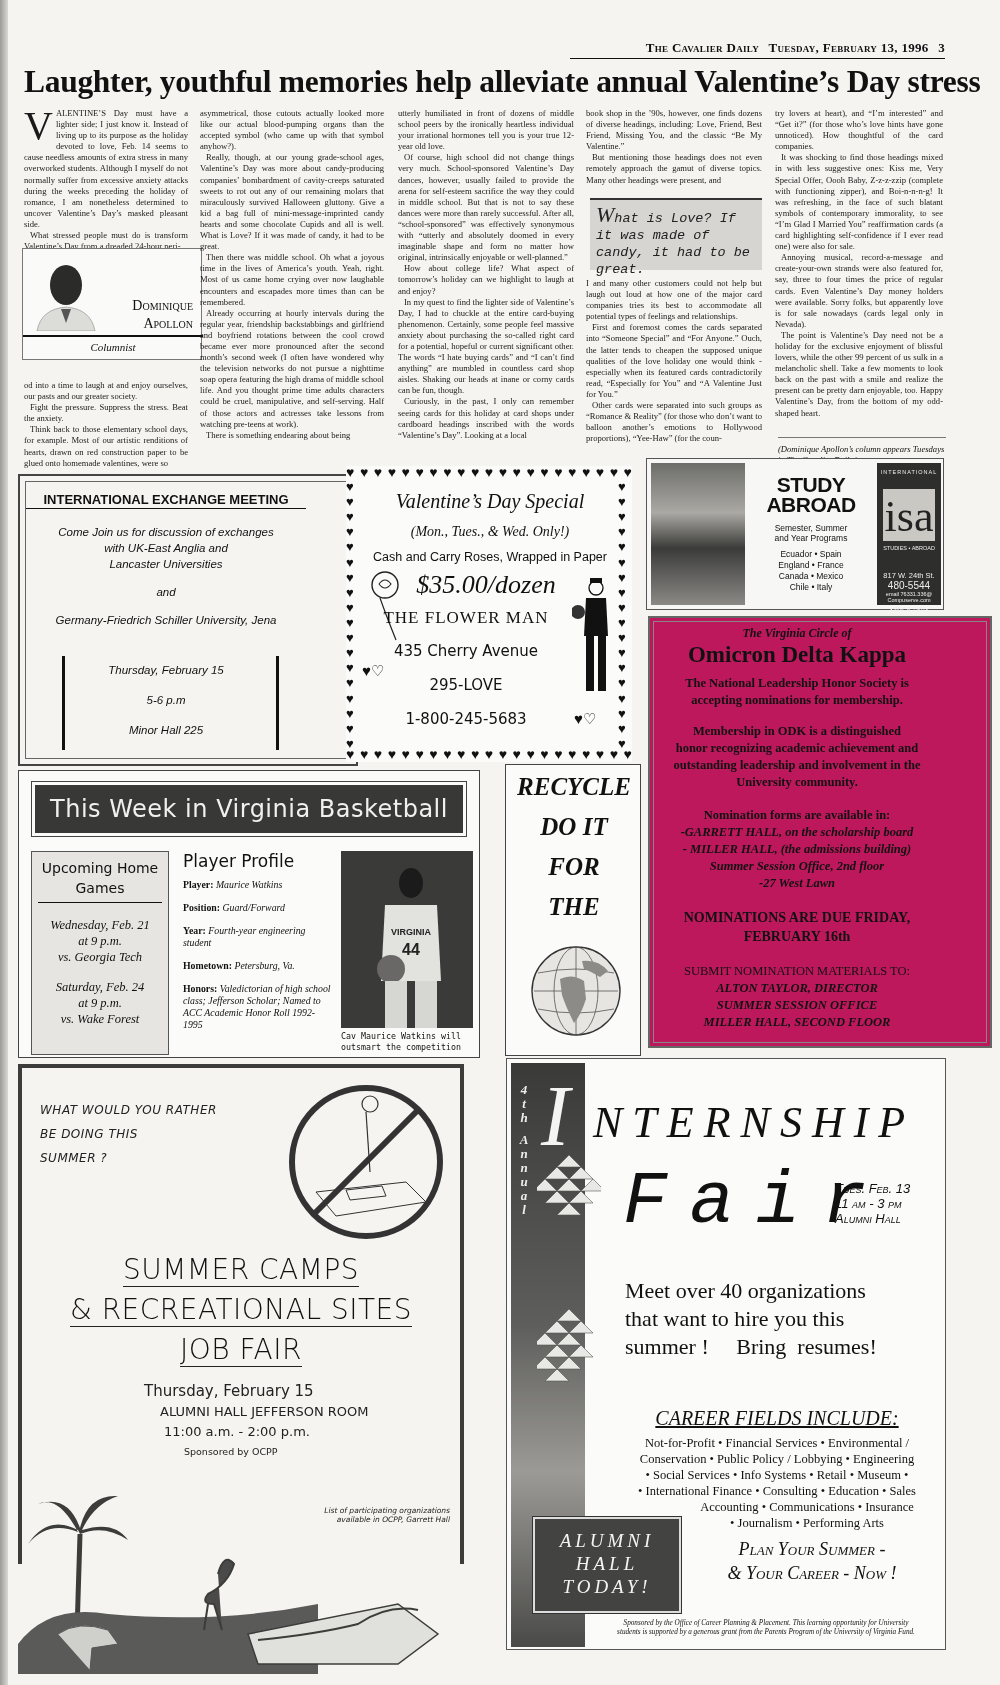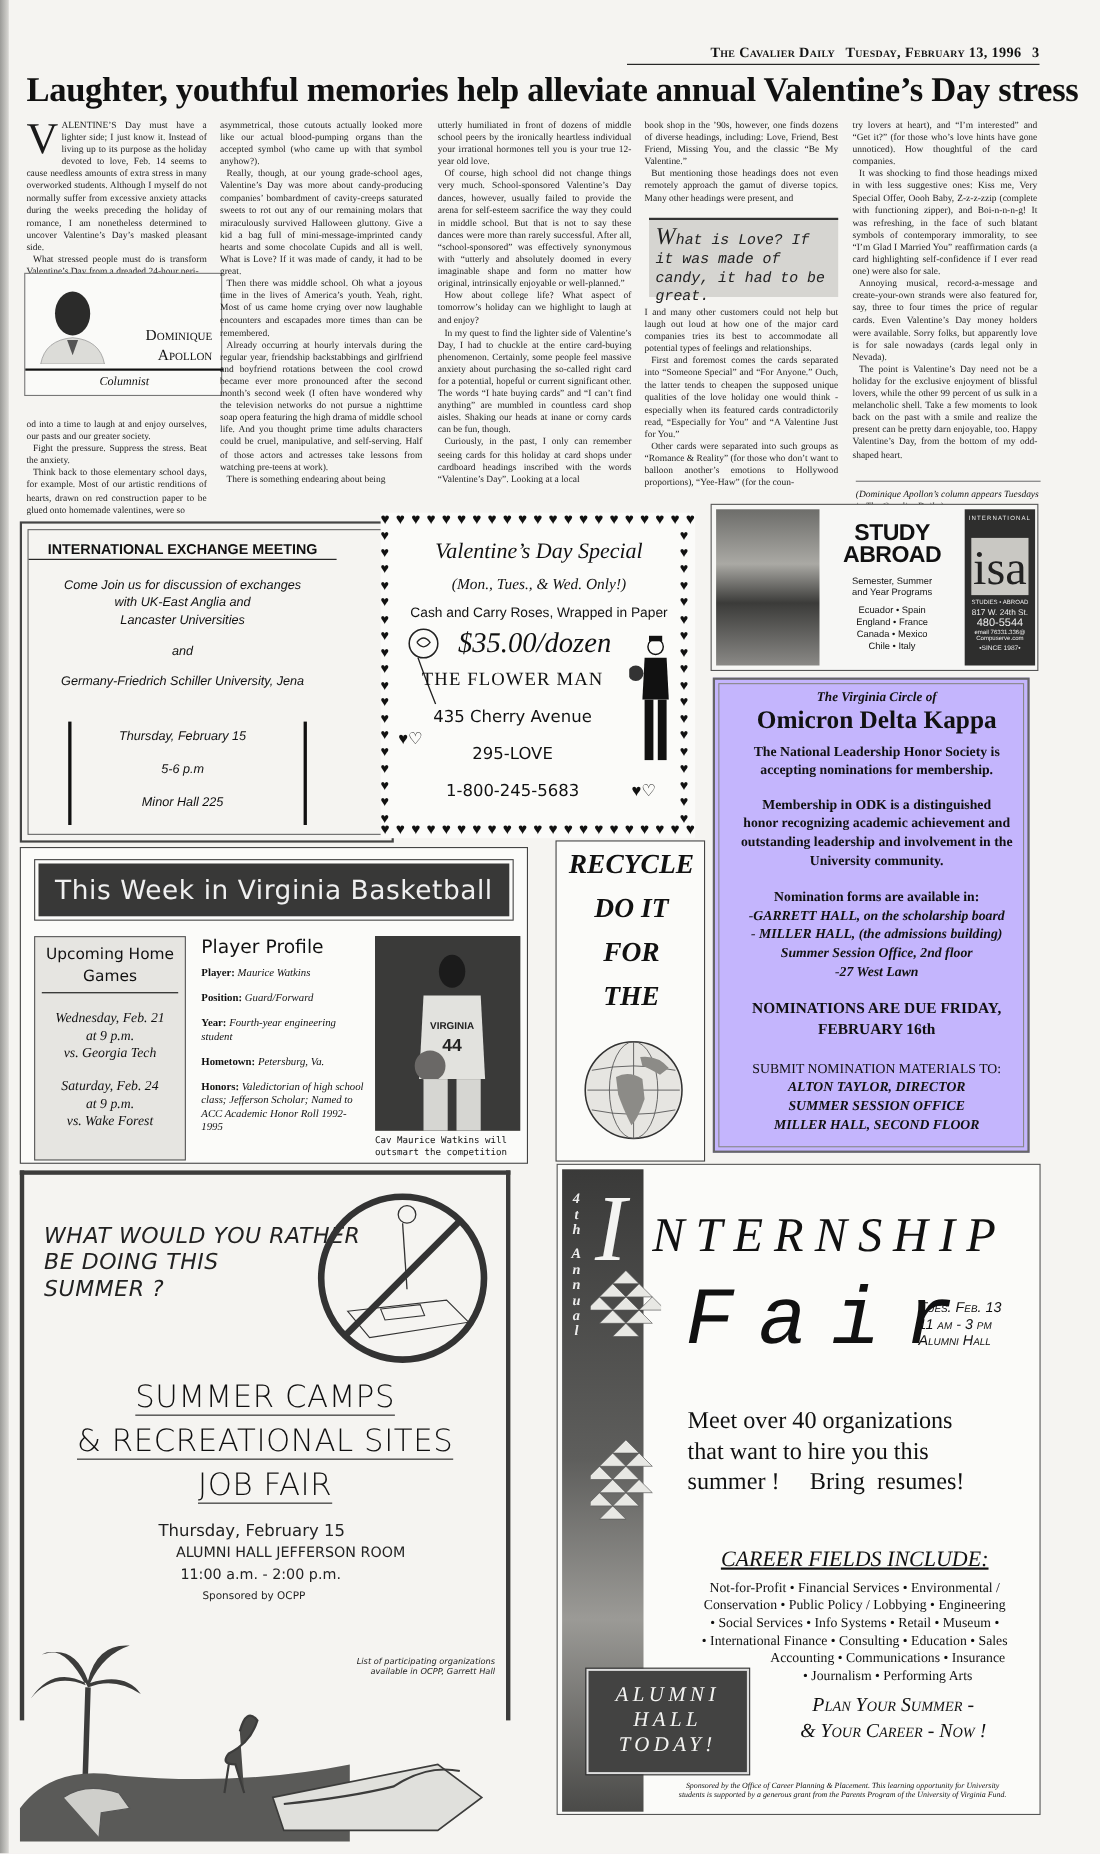--- a/index.html
+++ b/index.html
@@ -52,21 +52,21 @@
 
   .ad-isa { left: 646px; top: 458px; width: 298px; height: 152px; border: 1.5px solid #555; background: #f7f7f5; }
   .isa-photo { position: absolute; left: 4px; top: 4px; width: 94px; height: 142px; background: linear-gradient(180deg,#6d6d6a 0%,#aaa9a4 35%,#3b3b39 60%,#8a8986 100%); }
   .isa-center { position: absolute; left: 100px; top: 4px; width: 128px; height: 142px; text-align: center; }
   .isa-title { font-family: "Liberation Sans", sans-serif; font-weight: 900; font-size: 21px; line-height: 20px; margin-top: 12px; letter-spacing: -0.5px; }
   .isa-sub { font-family: "Liberation Sans", sans-serif; font-size: 8.5px; line-height: 10px; margin-top: 8px; }
   .isa-countries { font-family: "Liberation Sans", sans-serif; font-size: 8.5px; line-height: 11px; margin-top: 6px; }
   .isa-right { position: absolute; left: 230px; top: 4px; width: 64px; height: 142px; background: #2e2e2d; color: #eee; text-align: center; font-family: "Liberation Sans", sans-serif; }
   .isa-logo { margin: 14px 6px 0; height: 52px; background: #c9c8c3; color: #222; font-family: "Liberation Serif", serif; font-size: 44px; line-height: 56px; }
 
-  .ad-odk { left: 648px; top: 616px; width: 288px; height: 432px; border: 2px solid #666; background: #c4b5fd; }
+  .ad-odk { left: 648px; top: 616px; width: 344px; height: 432px; border: 2px solid #666; background: #be185d; }
   .ad-odk .inner { position: absolute; left: 3px; top: 3px; right: 3px; bottom: 3px; border: 1px solid #888; }
   .odk-line { position: absolute; left: 6px; width: 282px; text-align: center; font-family: "Liberation Serif", serif; }
 
   .ad-bball { left: 18px; top: 770px; width: 462px; height: 288px; border: 1.5px solid #444; background: #fbfbf9; }
   .bb-banner { position: absolute; left: 12px; top: 10px; width: 436px; height: 56px; border: 1px solid #444; padding: 3px; }
   .bb-banner-inner { width: 100%; height: 100%; background: #383837; color: #f0f0f0; font-family: "DejaVu Sans", sans-serif; font-size: 24px; line-height: 48px; text-align: center; letter-spacing: 0.5px; }
   .bb-games { position: absolute; left: 12px; top: 80px; width: 138px; height: 204px; border: 1px solid #555; background: #e6e5e1; text-align: center; }
   .bb-games-title { font-family: "DejaVu Sans", sans-serif; font-size: 14px; line-height: 20px; padding: 6px 0 4px; border-bottom: 1.5px solid #111; margin: 0 6px; }
   .bb-game { font-style: italic; font-size: 12.5px; line-height: 16px; margin-top: 14px; }
   .bb-profile { position: absolute; left: 164px; top: 80px; width: 150px; }
@@ -76,21 +76,21 @@
   .bb-field i { font-style: italic; }
   .bb-photo { position: absolute; left: 322px; top: 80px; width: 132px; height: 177px; background: linear-gradient(180deg,#202020 0%,#5a5a58 30%,#2a2a2a 55%,#77736f 100%); }
   .bb-caption { position: absolute; left: 322px; top: 260px; width: 136px; font-family: "DejaVu Sans Mono", monospace; font-size: 8.3px; line-height: 11px; }
 
   .ad-recycle { left: 505px; top: 764px; width: 136px; height: 292px; border: 1.5px solid #444; background: #fbfbf9; }
   .rc-word { position: absolute; left: 0; width: 136px; text-align: center; font-family: "Liberation Serif", serif; font-style: italic; font-weight: bold; font-size: 25px; }
   .rc-globe { position: absolute; left: 24px; top: 178px; width: 92px; height: 96px; }
 
   .ad-summer { left: 18px; top: 1064px; width: 446px; height: 616px; }
   .sm-border { position: absolute; left: 0; top: 0; width: 446px; height: 500px; border: 4px solid #3c3c3b; border-bottom: none; }
-  .sm-question { position: absolute; left: 22px; top: 47px; font-family: "DejaVu Sans", sans-serif; font-style: italic; font-weight: 200; font-size: 20px; line-height: 24px; letter-spacing: 0.5px; color: #222; }
+  .sm-question { position: absolute; left: 22px; top: 34px; font-family: "DejaVu Sans", sans-serif; font-style: italic; font-weight: 200; font-size: 12px; line-height: 24px; letter-spacing: 0.5px; color: #222; }
   .sm-nosign { position: absolute; left: 268px; top: 18px; width: 160px; height: 160px; }
   .sm-head { position: absolute; left: 0; width: 446px; text-align: center; font-family: "DejaVu Sans", sans-serif; font-weight: 200; font-size: 28px; line-height: 32px; letter-spacing: 0.5px; }
   .sm-head span { border-bottom: 1.5px solid #222; }
   .sm-info { position: absolute; font-family: "DejaVu Sans", sans-serif; color: #222; }
   .sm-scene { position: absolute; left: 0; top: 370px; width: 446px; height: 246px; }
 
   .ad-intern { left: 506px; top: 1058px; width: 440px; height: 592px; border: 1.5px solid #555; background: #fbfbf9; }
   .in-strip { position: absolute; left: 4px; top: 4px; width: 74px; height: 584px; background: linear-gradient(180deg,#3a3a39 0%,#5e5e5c 45%,#9b9a96 70%,#4a4a48 100%); }
   .in-vert { position: absolute; left: 10px; top: 24px; width: 14px; text-align: center; color: #eee; font-style: italic; font-weight: bold; font-size: 13px; line-height: 14px; }
   .in-I { position: absolute; left: 34px; top: 14px; color: #f4f4f2; font-family: "Liberation Serif", serif; font-style: italic; font-size: 86px; line-height: 86px; }
@@ -326,21 +326,21 @@
         <div>Ecuador • Spain</div>
         <div>England • France</div>
         <div>Canada • Mexico</div>
         <div>Chile • Italy</div>
       </div>
     </div>
     <div class="isa-right">
       <div style="font-size:5.5px;letter-spacing:1px;margin-top:6px;">INTERNATIONAL</div>
       <div class="isa-logo">isa</div>
       <div style="font-size:5.5px;margin-top:4px;">STUDIES • ABROAD</div>
-      <div style="font-size:7.5px;margin-top:1px;">817 W. 24th St.</div>
+      <div style="font-size:7.5px;margin-top:20px;">817 W. 24th St.</div>
       <div style="font-size:10px;">480-5544</div>
       <div style="font-size:5.5px;">email 76331.336@</div>
       <div style="font-size:5.5px;">Compuserve.com</div>
       <div style="font-size:6px;margin-top:3px;">•SINCE 1987•</div>
     </div>
   </div>
 
   <div class="ad ad-odk">
     <div class="inner"></div>
     <div class="odk-line" style="top:8px;font-style:italic;font-weight:bold;font-size:12px;">The Virginia Circle of</div>

